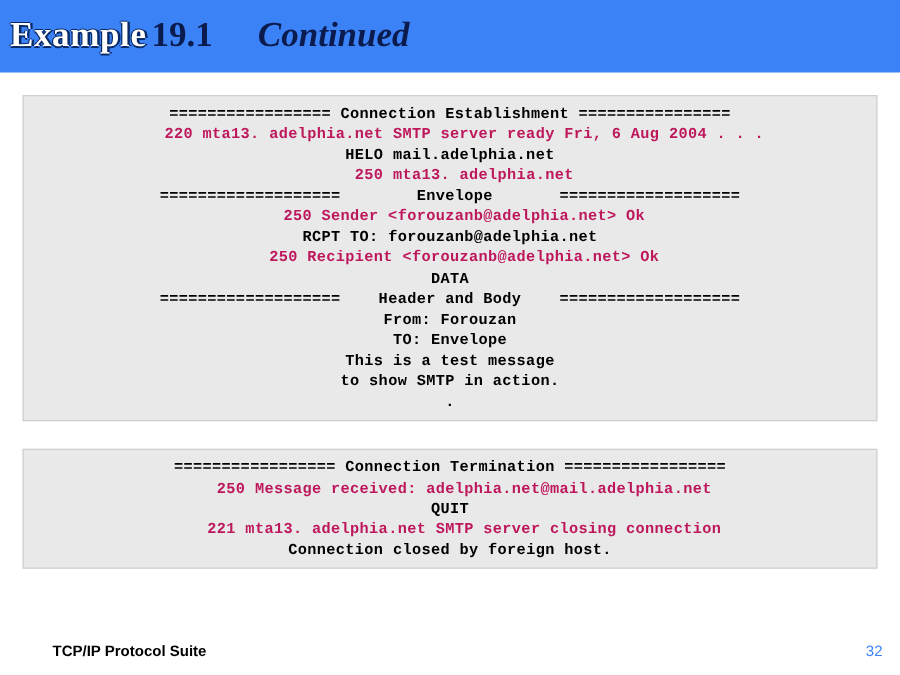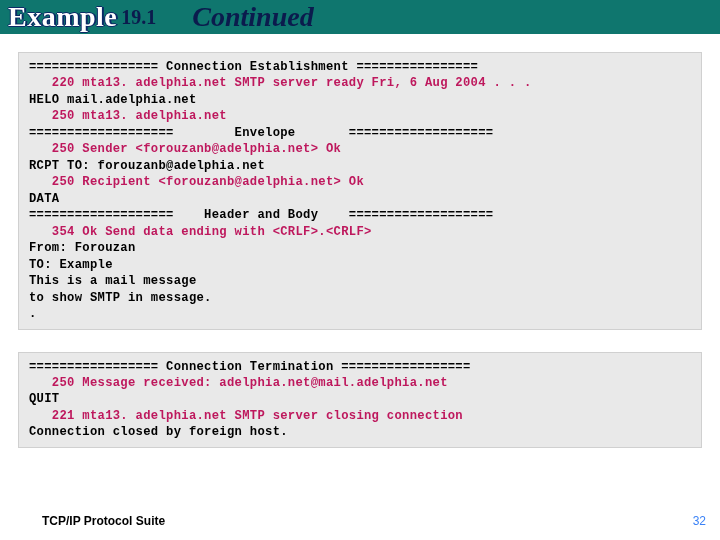--- a/index.html
+++ b/index.html
@@ -1,47 +1,48 @@
 <!DOCTYPE html>
 <html><head>
 <meta charset="utf-8">
 <style>
   * { margin: 0; padding: 0; box-sizing: border-box; }
   html, body { width: 720px; height: 540px; background: #fff; font-family: "Times New Roman", serif; }
   .slide { width: 720px; height: 540px; position: relative; }
   .titlebar {
-    width: 100%; height: 34px;
-    background: #0f766e;
+    width: 100%; height: 58px;
+    background: #3b82f6;
     display: flex; align-items: center;
     padding-left: 8px;
   }
   .title-example {
     font-size: 28px; font-weight: bold; color: #fff;
     text-shadow: 2px 0 0 #0a2a66, -1px 0 0 #0a2a66, 0 1px 0 #0a2a66, 0 -1px 0 #0a2a66;
     letter-spacing: 0.5px;
   }
   .title-num {
-    font-size: 20px; font-weight: bold; color: #0b1b4d;
+    font-size: 28px; font-weight: bold; color: #0b1b4d;
     margin-left: 4px;
   }
   .title-continued {
     font-size: 28px; font-style: italic; font-weight: bold; color: #0b1b4d;
     margin-left: 36px;
   }
   .terminal {
     margin: 18px 18px 0 18px;
     background: #e9e9e9;
     border: 1px solid #d0d0d0;
     padding: 6px 10px 6px 10px;
     font-family: "Courier New", monospace;
     font-size: 12.2px;
     line-height: 1.35;
     font-weight: bold;
     letter-spacing: 0.3px;
     color: #000;
+    text-align: center;
   }
   .terminal .red { color: #be185d; }
   .terminal pre { font-family: inherit; white-space: pre; }
   .gap { height: 22px; }
   .footer {
     position: absolute; bottom: 12px; left: 14px; right: 14px;
     display: flex; justify-content: space-between; align-items: baseline;
     font-family: Arial, sans-serif;
   }
   .footer-left { font-size: 12px; font-weight: bold; color: #000; margin-left: 28px; }
@@ -62,26 +63,25 @@
 <pre>================= Connection Establishment ================</pre>
 <pre class="red">   220 mta13. adelphia.net SMTP server ready Fri, 6 Aug 2004 . . .</pre>
 <pre>HELO mail.adelphia.net</pre>
 <pre class="red">   250 mta13. adelphia.net</pre>
 <pre>===================        Envelope       ===================</pre>
 <pre class="red">   250 Sender &lt;forouzanb@adelphia.net&gt; Ok</pre>
 <pre>RCPT TO: forouzanb@adelphia.net</pre>
 <pre class="red">   250 Recipient &lt;forouzanb@adelphia.net&gt; Ok</pre>
 <pre>DATA</pre>
 <pre>===================    Header and Body    ===================</pre>
-<pre class="red">   354 Ok Send data ending with &lt;CRLF&gt;.&lt;CRLF&gt;</pre>
 <pre>From: Forouzan</pre>
-<pre>TO: Example</pre>
+<pre>TO: Envelope</pre>
 <pre></pre>
-<pre>This is a mail message</pre>
-<pre>to show SMTP in message.</pre>
+<pre>This is a test message</pre>
+<pre>to show SMTP in action.</pre>
 <pre>.</pre>
   </div>
 
   <div class="gap"></div>
 
   <div class="terminal" style="margin-top:0;">
 <pre>================= Connection Termination =================</pre>
 <pre class="red">   250 Message received: adelphia.net@mail.adelphia.net</pre>
 <pre>QUIT</pre>
 <pre class="red">   221 mta13. adelphia.net SMTP server closing connection</pre>

